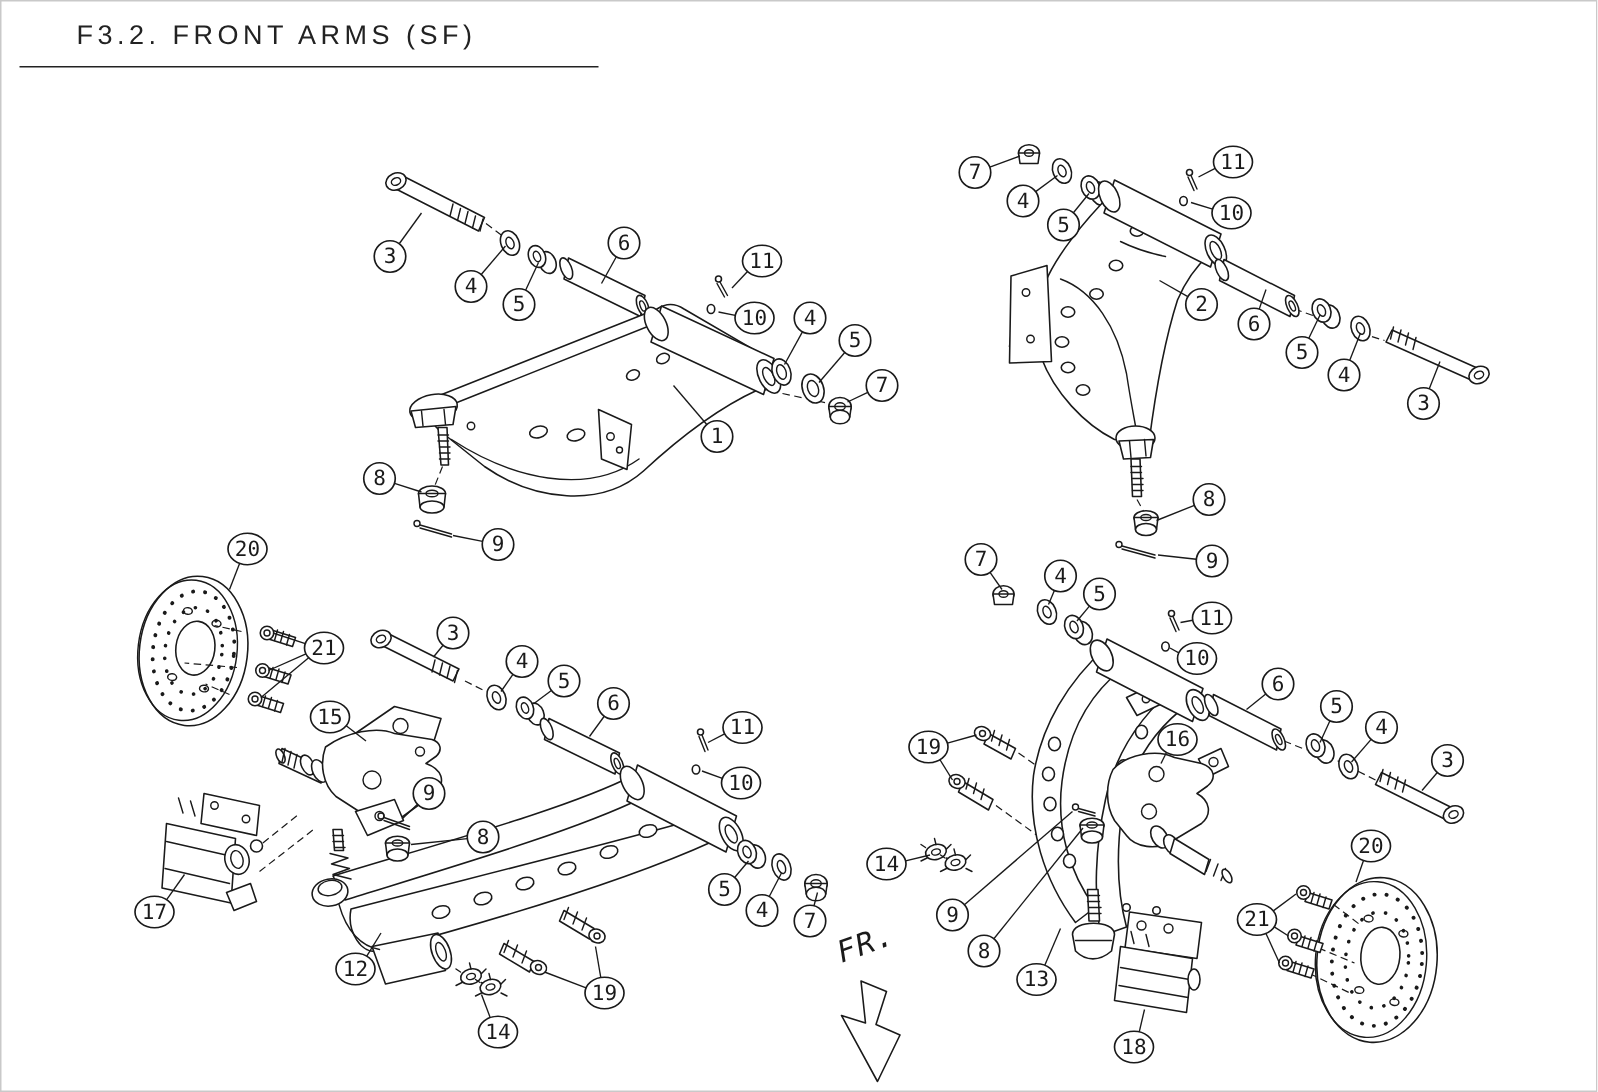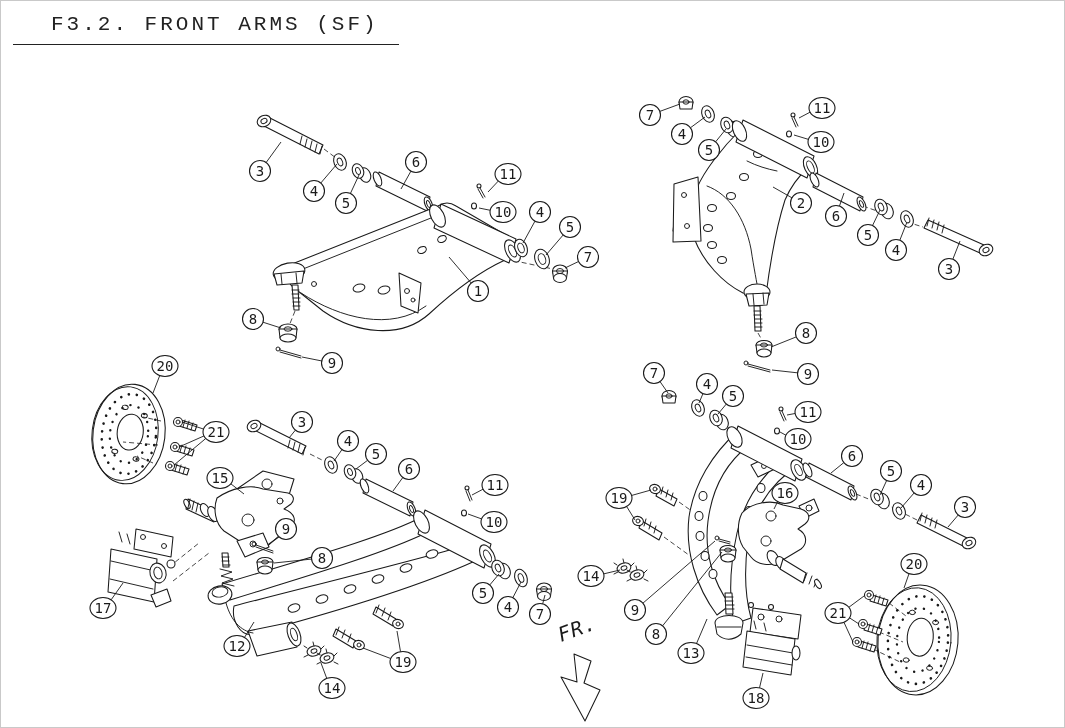--- a/index.html
+++ b/index.html
@@ -1,19 +1,19 @@
 <!DOCTYPE html>
 <html><head>
 <meta charset="utf-8">
 <style>
   html,body{margin:0;padding:0;background:#fff;}
   .stage{position:relative;width:1065px;height:728px;background:#fff;border:1px solid #c9c9c9;
          box-sizing:border-box;overflow:hidden;font-family:"DejaVu Sans Mono",monospace;}
-  .title{position:absolute;left:50px;top:12px;font-size:21px;letter-spacing:3px;color:#222;
-         white-space:nowrap;font-family:Liberation Mono, monospace;}
+  .title{position:absolute;left:50px;top:12px;font-size:18px;letter-spacing:3px;color:#222;
+         white-space:nowrap;font-family:Liberation Sans, sans-serif;}
   .title-underline{position:absolute;left:12px;top:43px;width:386px;border-top:1.4px solid #222;}
   svg{position:absolute;left:0;top:0;}
   .fill{fill:#fff;stroke:#1a1a1a;stroke-width:1.05;stroke-linejoin:round;}
   .ln{fill:none;stroke:#1a1a1a;stroke-width:0.95;stroke-linejoin:round;stroke-linecap:round;}
   .dash{fill:none;stroke:#1a1a1a;stroke-width:0.8;stroke-dasharray:5 3;}
   .dots{fill:none;stroke:#1a1a1a;stroke-width:2.6;stroke-linecap:round;stroke-dasharray:0.1 8;}
   .dots-in{fill:none;stroke:#1a1a1a;stroke-width:2.4;stroke-linecap:round;stroke-dasharray:0.1 8.5;}
   .bubble{fill:#fff;stroke:#1a1a1a;stroke-width:1.1;}
   .bubble-label{font:14px "DejaVu Sans Mono",monospace;fill:#1a1a1a;text-anchor:middle;}
   .leader{stroke:#1a1a1a;stroke-width:0.9;fill:none;}

